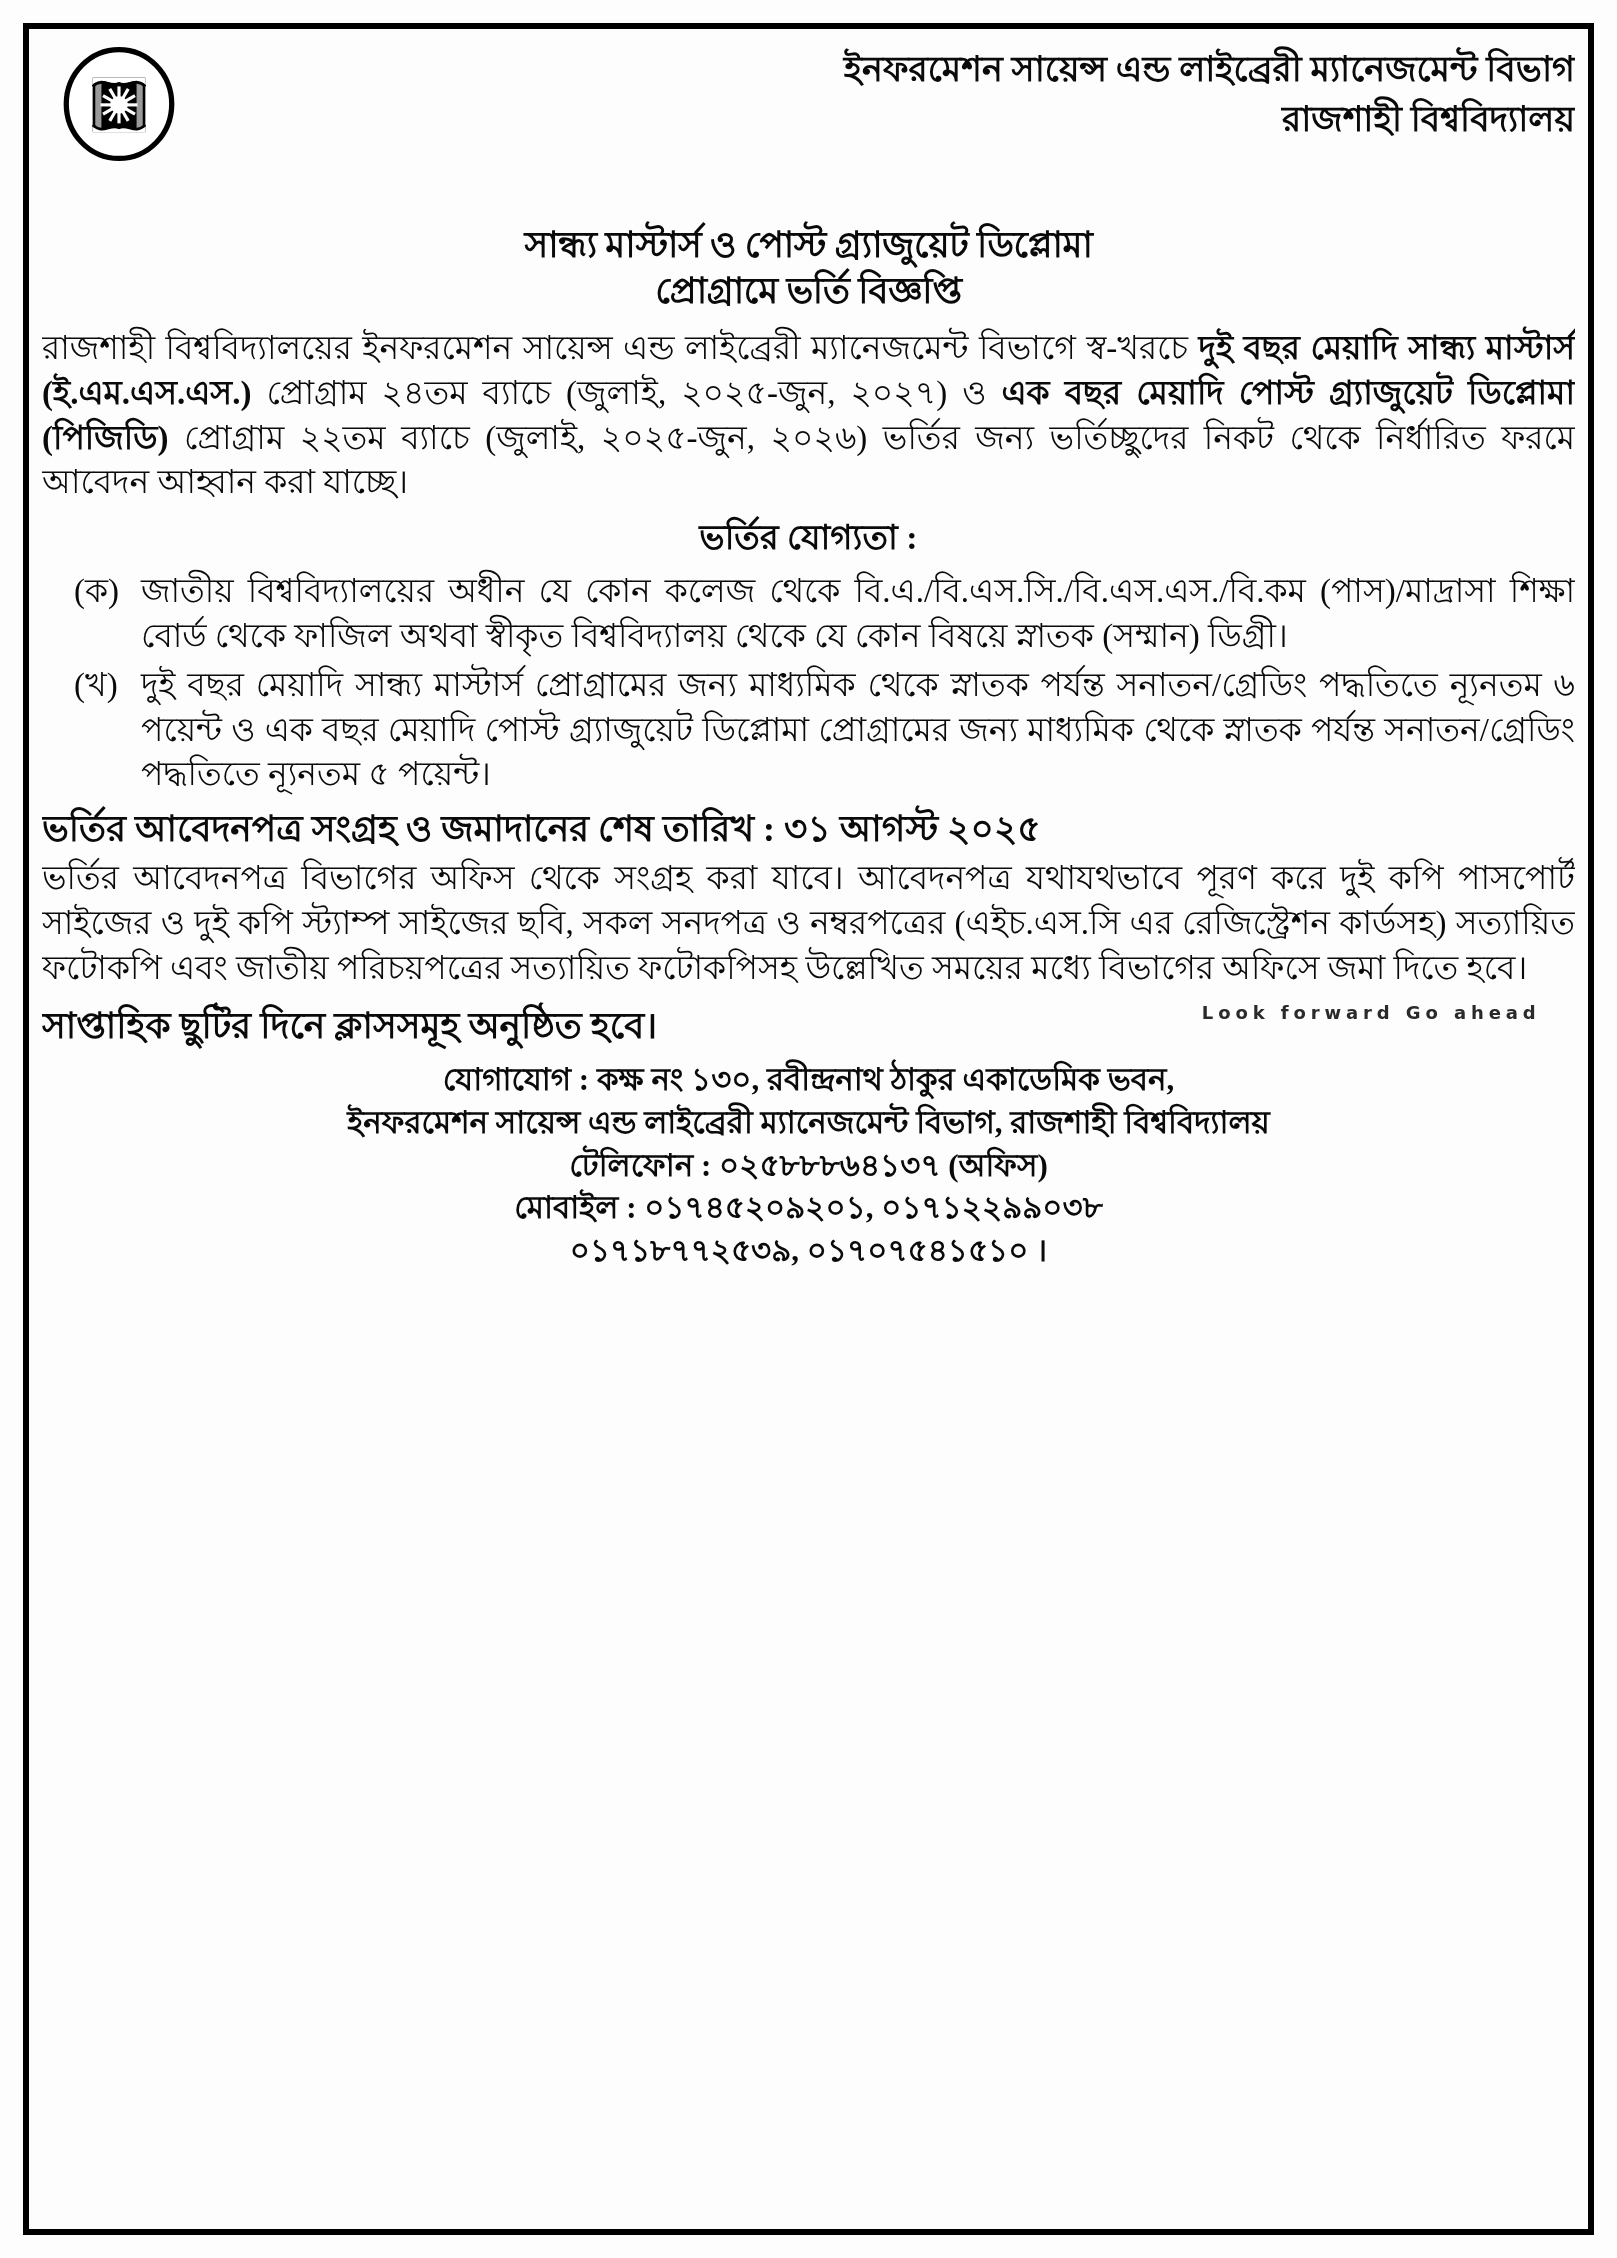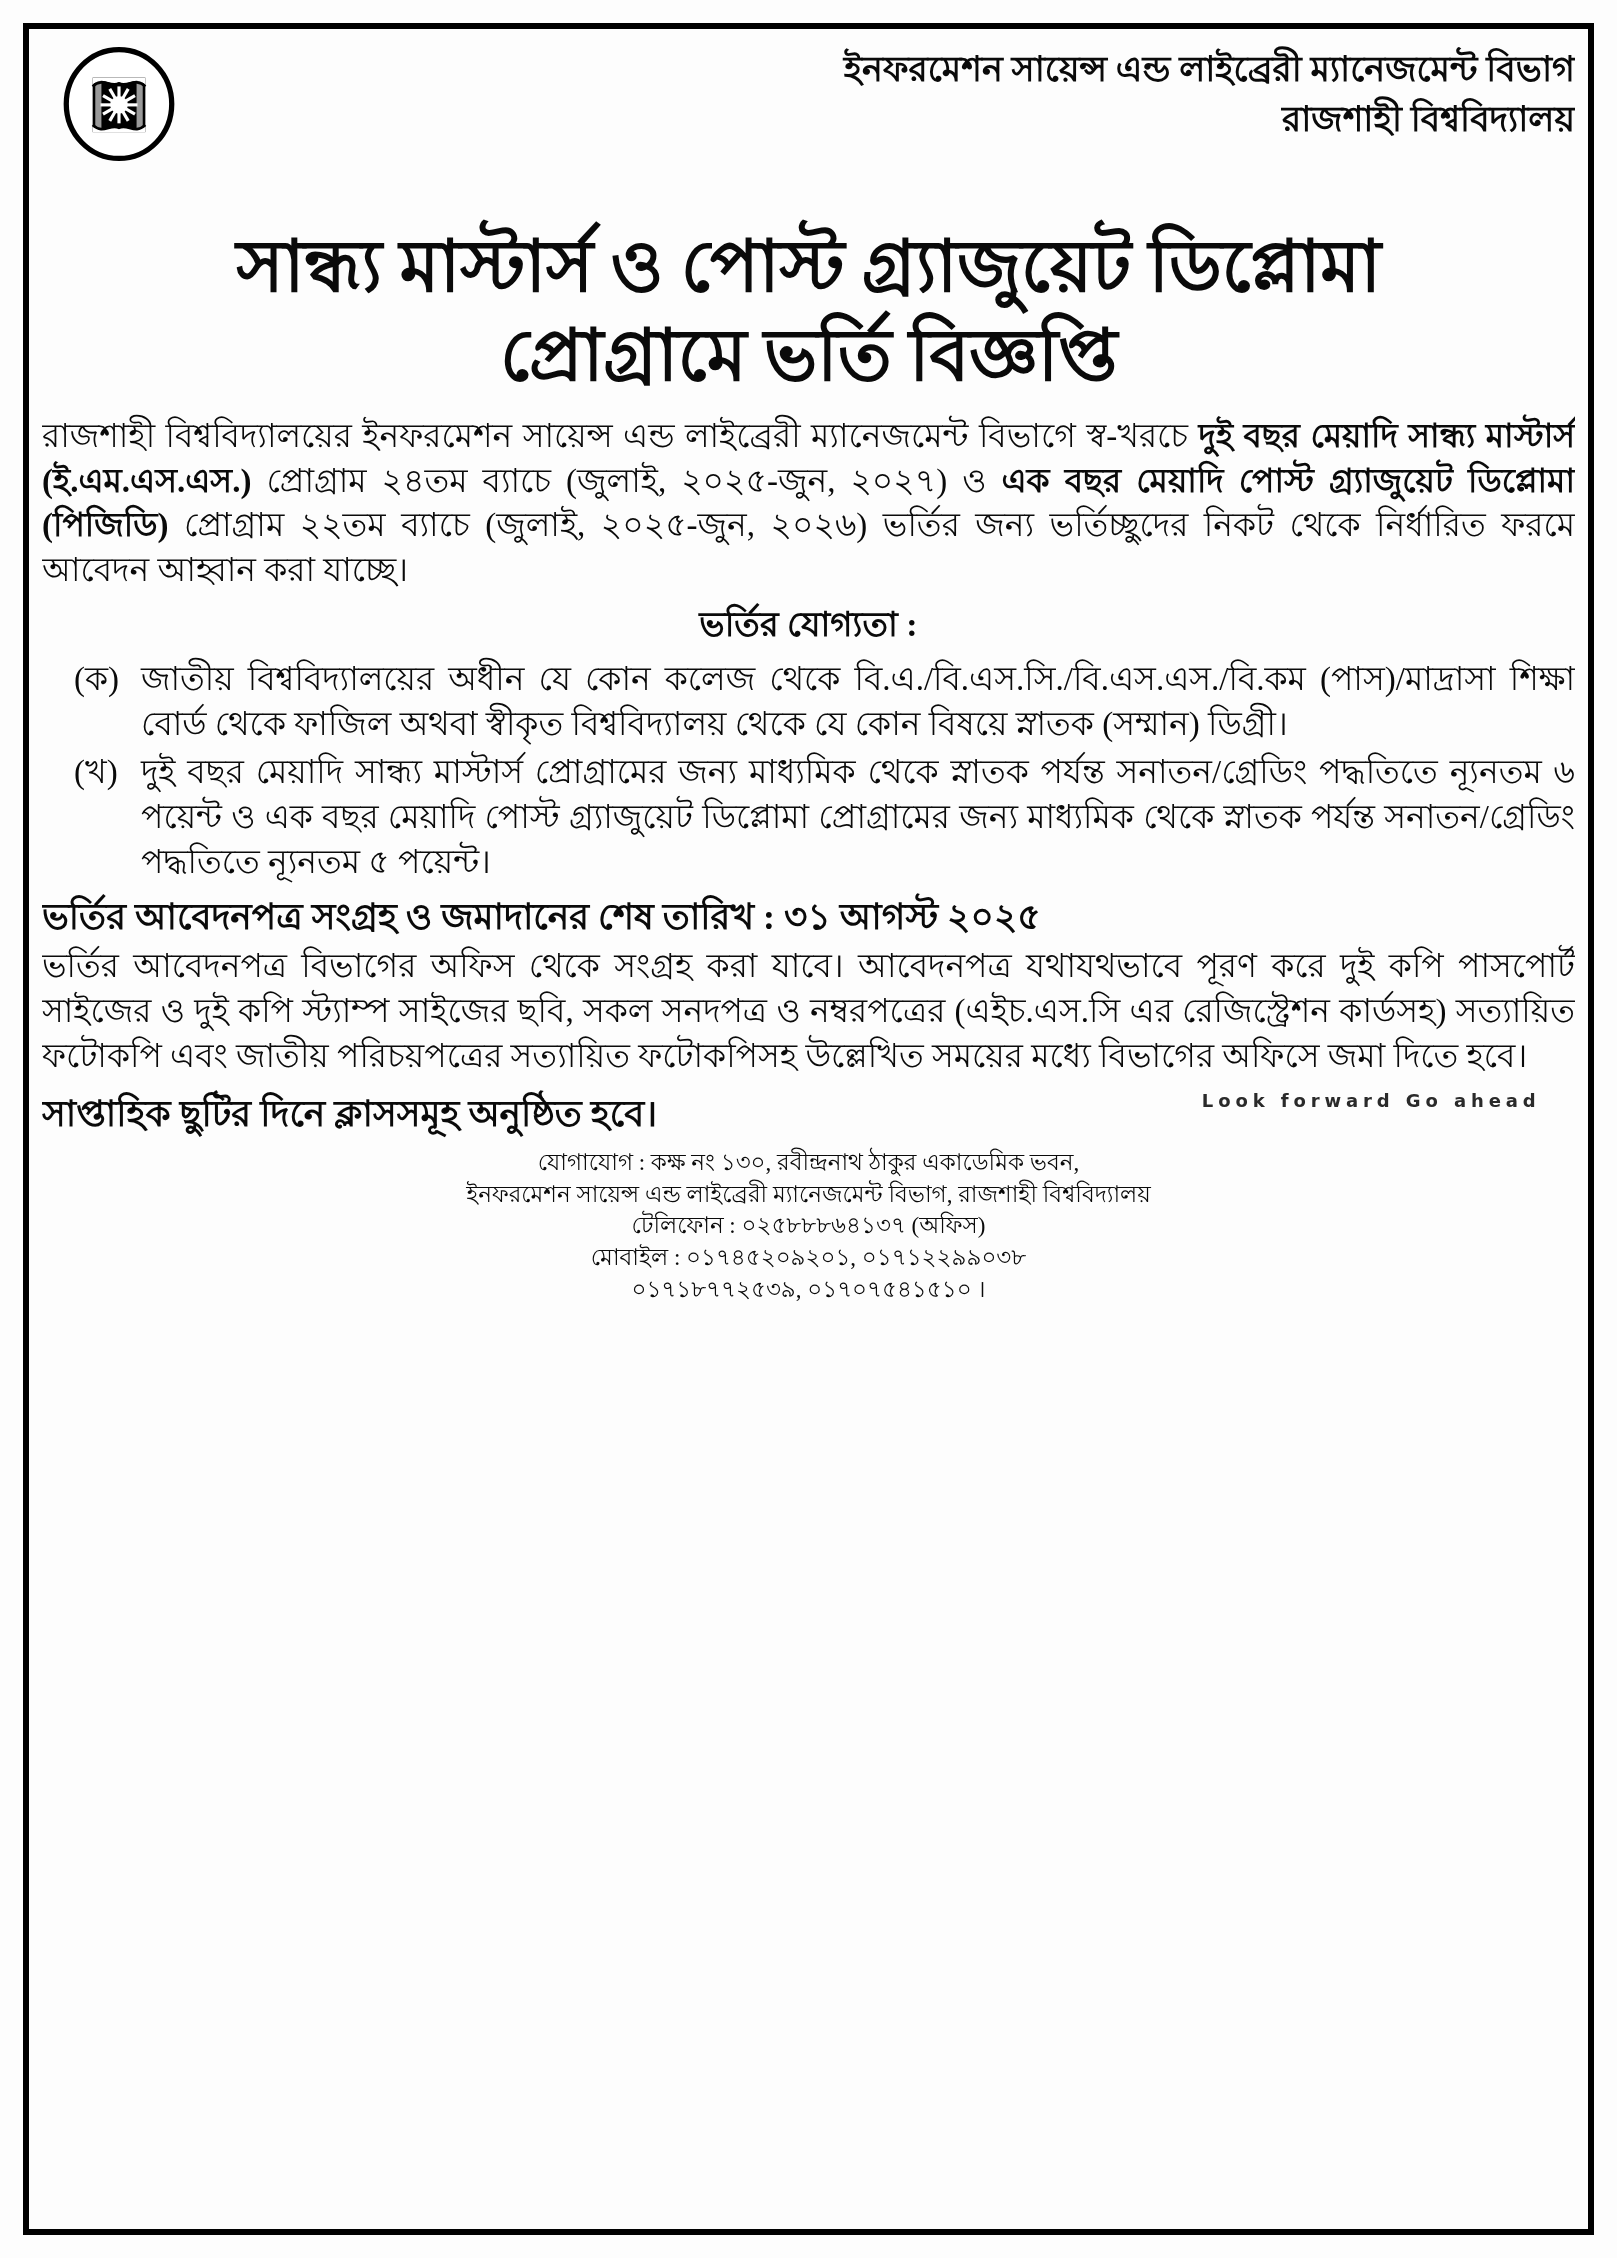--- a/index.html
+++ b/index.html
@@ -61,21 +61,21 @@
     margin-top:5.3px;
   }
 
   
   .title-block{
     text-align:center;
     margin-top:8.8px;
     margin-bottom:12.4px;
   }
   .title-l1,.title-l2{
-    font-size:72px;
+    font-size:36px;
     font-weight:700;
     line-height:1.22;
     letter-spacing:-0.4px;
   }
   .title-l2{margin-top:1.8px;}
 
   
   .para{
     font-size:33px;
     line-height:1.36;
@@ -159,22 +159,22 @@
     margin-top:6.2px;
     white-space:nowrap;
   }
 
   
   .footer{
     text-align:center;
     margin-top:8.8px;
   }
   .footer-line{
-    font-size:23px;
-    font-weight:400;
+    font-size:31px;
+    font-weight:700;
     line-height:1.38;
   }
 </style>
 </head>
 <body>
 
 <div class="page">
   <div class="outer-frame"></div>
 
   <div class="inner">

